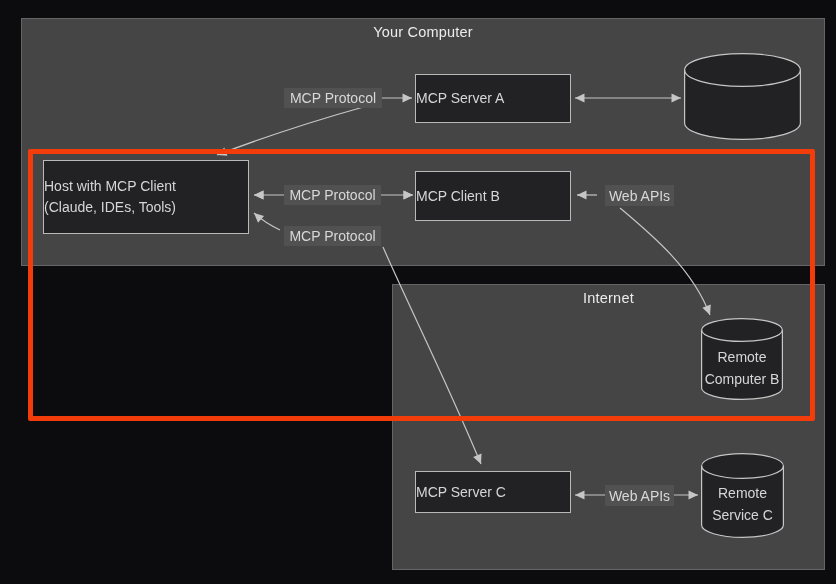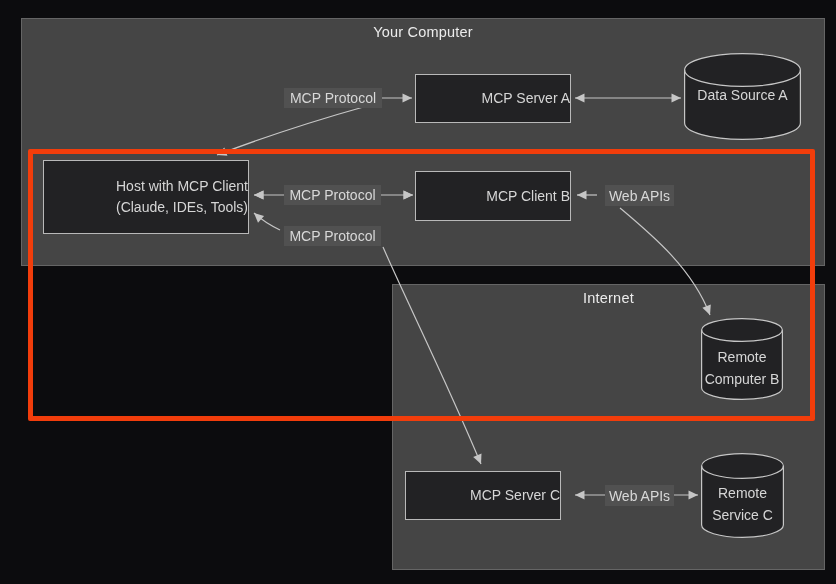--- a/index.html
+++ b/index.html
@@ -12,21 +12,21 @@
   .group{
     position:absolute;background:#454545;
     border:1px solid rgba(220,220,220,0.22);box-sizing:border-box;
   }
   .group-title{
     position:absolute;top:5px;left:0;right:0;text-align:center;
     color:#ececec;font-size:14.5px;letter-spacing:.2px;
   }
   .node{
     position:absolute;background:#222224;border:1.5px solid #b9b9b9;
-    box-sizing:border-box;display:flex;align-items:center;justify-content:flex-end;
+    box-sizing:border-box;display:flex;align-items:center;justify-content:flex-start;
     text-align:center;color:#d6d6d6;line-height:21px;
   }
   .cyl{position:absolute;}
   .cyl svg{position:absolute;left:0;top:0;overflow:visible;}
   .cyl-label{
     position:absolute;left:0;right:0;text-align:center;color:#d6d6d6;
     line-height:22px;
   }
   .edge-label{
     position:absolute;background:#515151;color:#d8d8d8;
@@ -84,33 +84,32 @@
   </div>
 
   <div class="node" style="left:415px;top:74px;width:156px;height:49px;">
     <span>MCP Server A</span>
   </div>
 
   <div class="node" style="left:415px;top:171px;width:156px;height:50px;">
     <span>MCP Client B</span>
   </div>
 
-  <div class="node" style="left:405px;top:471px;width:156px;height:49px;">
+  <div class="node" style="left:415px;top:471px;width:156px;height:42px;">
     <span>MCP Server C</span>
   </div>
 
   <div class="cyl" style="left:684px;top:53px;width:117px;height:87px;">
     <svg width="117" height="87" viewBox="0 0 117 87">
       <g stroke="#c6c6c6" stroke-width="1.2">
         <path d="M0.6,17 A57.9,16.4 0 0 1 116.4,17 L116.4,70 A57.9,16.4 0 0 1 0.6,70 Z" fill="#222224"></path>
         <path d="M0.6,17 A57.9,16.4 0 0 0 116.4,17" fill="none"></path>
       </g>
     </svg>
     <div class="cyl-label" style="top:31px;">
-      <div>Data Source A</div>
     </div>
   </div>
 
   <div class="cyl" style="left:701px;top:318px;width:82px;height:82px;">
     <svg width="82" height="82" viewBox="0 0 82 82">
       <g stroke="#c6c6c6" stroke-width="1.2">
         <path d="M0.6,12 A40.4,11.4 0 0 1 81.4,12 L81.4,70 A40.4,11.4 0 0 1 0.6,70 Z" fill="#222224"></path>
         <path d="M0.6,12 A40.4,11.4 0 0 0 81.4,12" fill="none"></path>
       </g>
     </svg>

